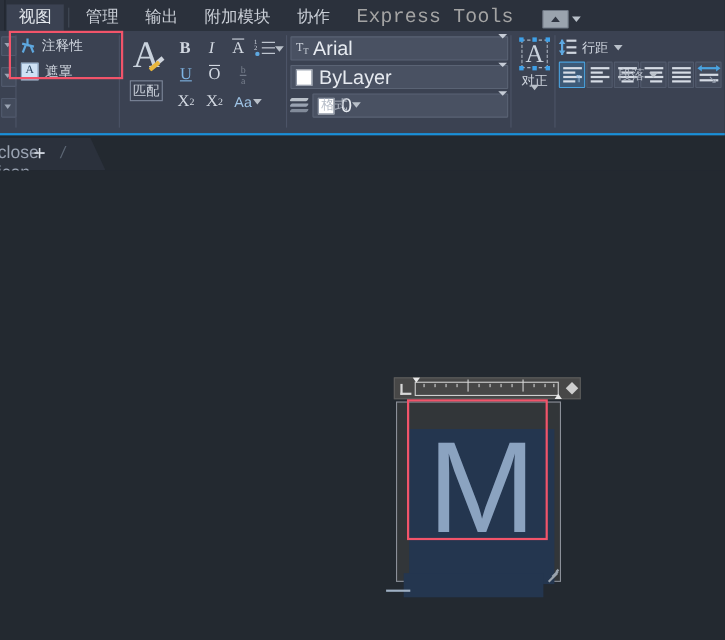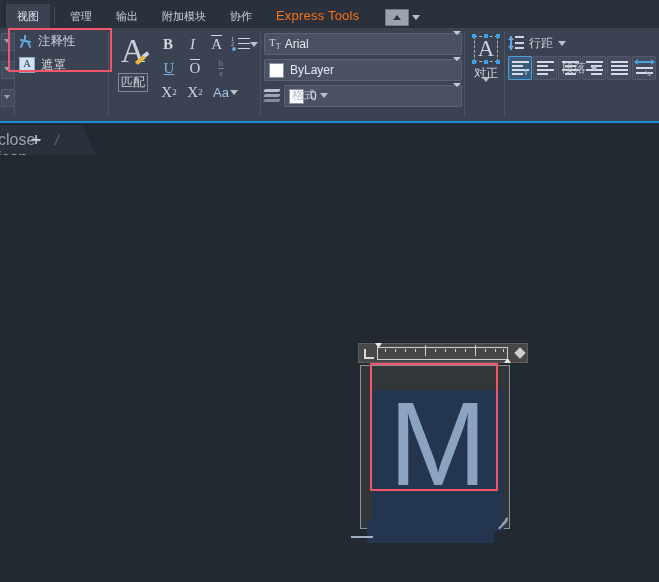--- a/index.html
+++ b/index.html
@@ -14,24 +14,24 @@
   
   .tabbar{
     position:absolute;left:0;top:0;width:659px;height:28px;
     background:#2b313c;display:flex;align-items:flex-end;
   }
   .tabbar .edge{width:4px;height:28px;background:#2b313c;border-right:1px solid #1f242c;}
   .tab{
     height:24px;line-height:24px;padding:0 11px;margin:0 1px;
     font-size:13px;color:#c9ced6;white-space:nowrap;cursor:default;
   }
-  .tab.cjk{font-size:11px;}
+  .tab.cjk{font-size:15px;}
   .tab.active{background:#1f8fd4;color:#ffffff;}
   .tab.sel-gray{background:#3b4252;color:#e3e7ec;}
-  .tab.latin{font-size:13px;color:#f97316;letter-spacing:.2px;}
+  .tab.latin{font-size:18px;color:#a3a3a3;letter-spacing:.2px;font-family:Liberation Mono, monospace;}
   .tabsep{width:1px;height:18px;background:#434b58;margin:0 3px 3px 3px;}
   .panelbtn{
     display:flex;align-items:center;gap:3px;margin:0 0 2px 14px;
   }
   .panelbtn .box{
     width:22px;height:15px;background:#9aa3ae;border:1px solid #6f7885;
     display:flex;align-items:center;justify-content:center;border-radius:1px;
   }
   .panelbtn .box i{
     width:0;height:0;border-left:4px solid transparent;border-right:4px solid transparent;
@@ -152,21 +152,21 @@
   .ico-list .nm{position:absolute;left:0;font-size:6px;color:#cfd5de;line-height:6px;}
   .ico-list .nm:nth-of-type(1){top:0px;}
   .ico-list .dot{position:absolute;left:1px;width:4px;height:4px;border-radius:50%;background:#5ea8e0;top:10px;}
 
   
   .fields{position:absolute;left:264px;top:5px;width:198px;}
   .fld{
     height:20px;margin-bottom:4px;background:#495162;border:1px solid #5a6374;
     display:flex;align-items:center;border-radius:1px;
   }
-  .fld .txt{flex:1;font-size:12px;color:#e6eaf0;padding-left:4px;white-space:nowrap;overflow:hidden;}
+  .fld .txt{flex:1;font-size:18px;color:#e6eaf0;padding-left:4px;white-space:nowrap;overflow:hidden;}
   .fld .swatch{width:13px;height:13px;background:#ffffff;border:1px solid #8b93a2;margin-left:4px;flex:0 0 13px;}
   .fld .ttico{
     margin-left:4px;font-size:11px;color:#cfd5de;font-family:"Liberation Serif",serif;flex:0 0 auto;
   }
   .layerrow{display:flex;align-items:center;}
   .ico-layers{width:18px;height:16px;position:relative;flex:0 0 18px;margin-right:2px;}
   .ico-layers em{
     position:absolute;left:0;width:16px;height:3px;background:#b9c0c9;
     transform:skewX(-28deg);border-radius:1px;
   }

